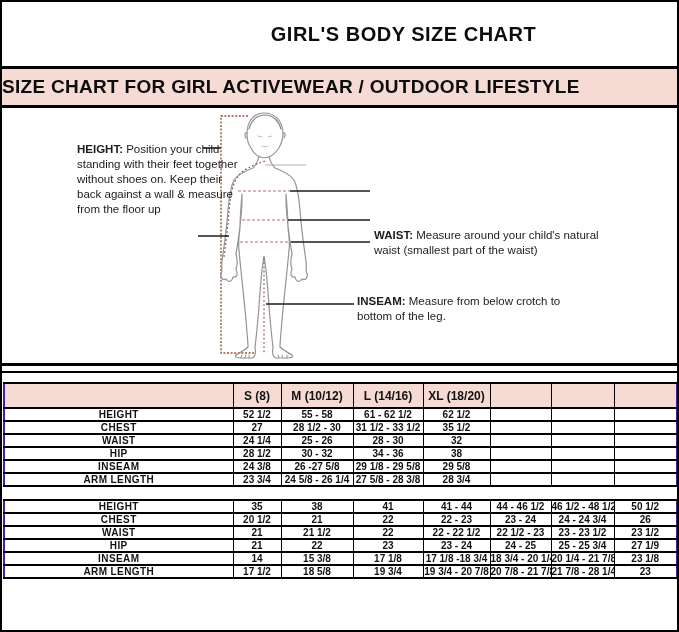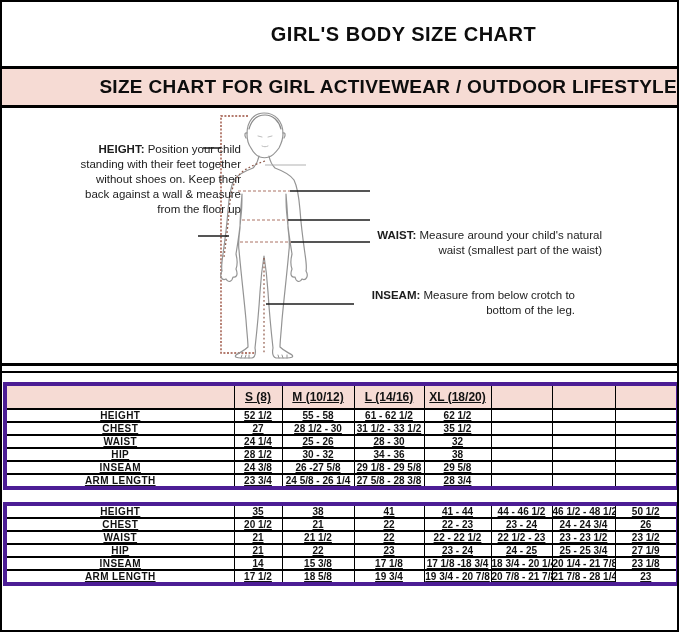--- a/index.html
+++ b/index.html
@@ -23,57 +23,55 @@
   }
   .title-section h1 {
     font-size: 20px; font-weight: bold; letter-spacing: 0.5px; color: #0d0d0d;
   }
 
   
   .banner {
     height: 39px;
     background: #f6dbd4;
     border-bottom: 3px solid #000;
-    display: flex; align-items: center; justify-content: flex-end;
+    display: flex; align-items: center; justify-content: flex-start;
   }
   .banner h2 { font-size: 19px; font-weight: bold; letter-spacing: 0.3px; color: #0d0d0d; }
 
   
   .diagram {
     position: relative;
     height: 258px;
     border-bottom: 3px solid #000;
     background: #fff;
-    text-align: right;
   }
   .diagram svg { position: absolute; left: 0; top: 0; }
   .ann { position: absolute; font-size: 11.5px; line-height: 15px; color: #1c1c1c; }
   .ann b { font-weight: bold; }
   .ann-height { left: 75px; top: 34px;  width: 164px; }
   .ann-arm    { left: 75px; top: 120px; width: 152px; }
   .ann-chest  { left: 372px; top: 72px;  width: 208px; }
   .ann-waist  { left: 372px; top: 120px; width: 228px; }
   .ann-hip    { left: 372px; top: 136px; width: 205px; }
-  .ann-inseam { left: 355px; top: 180px; width: 218px; }
+  .ann-inseam { left: 355px; top: 186px; width: 218px; }
 
   
   .rule-gap { height: 5px; }
   .rule { border-top: 2px solid #000; }
   .rule-gap2 { height: 9px; }
   .table-gap { height: 12px; }
 
   
   table.size {
     width: 673px;
     margin-left: 1px;
     border-collapse: collapse;
     table-layout: fixed;
-    border: 4px solid #4c1d95;
+    border: 2px solid #4c1d95;
     font-weight: bold;
-    text-decoration: underline;
   }
   table.size th {
     background: #f6dbd4;
     border: 1px solid #000;
     border-top-width: 2px; border-bottom-width: 2px;
     height: 25px;
     font-size: 12px;
     text-align: center;
   }
   table.size td {

